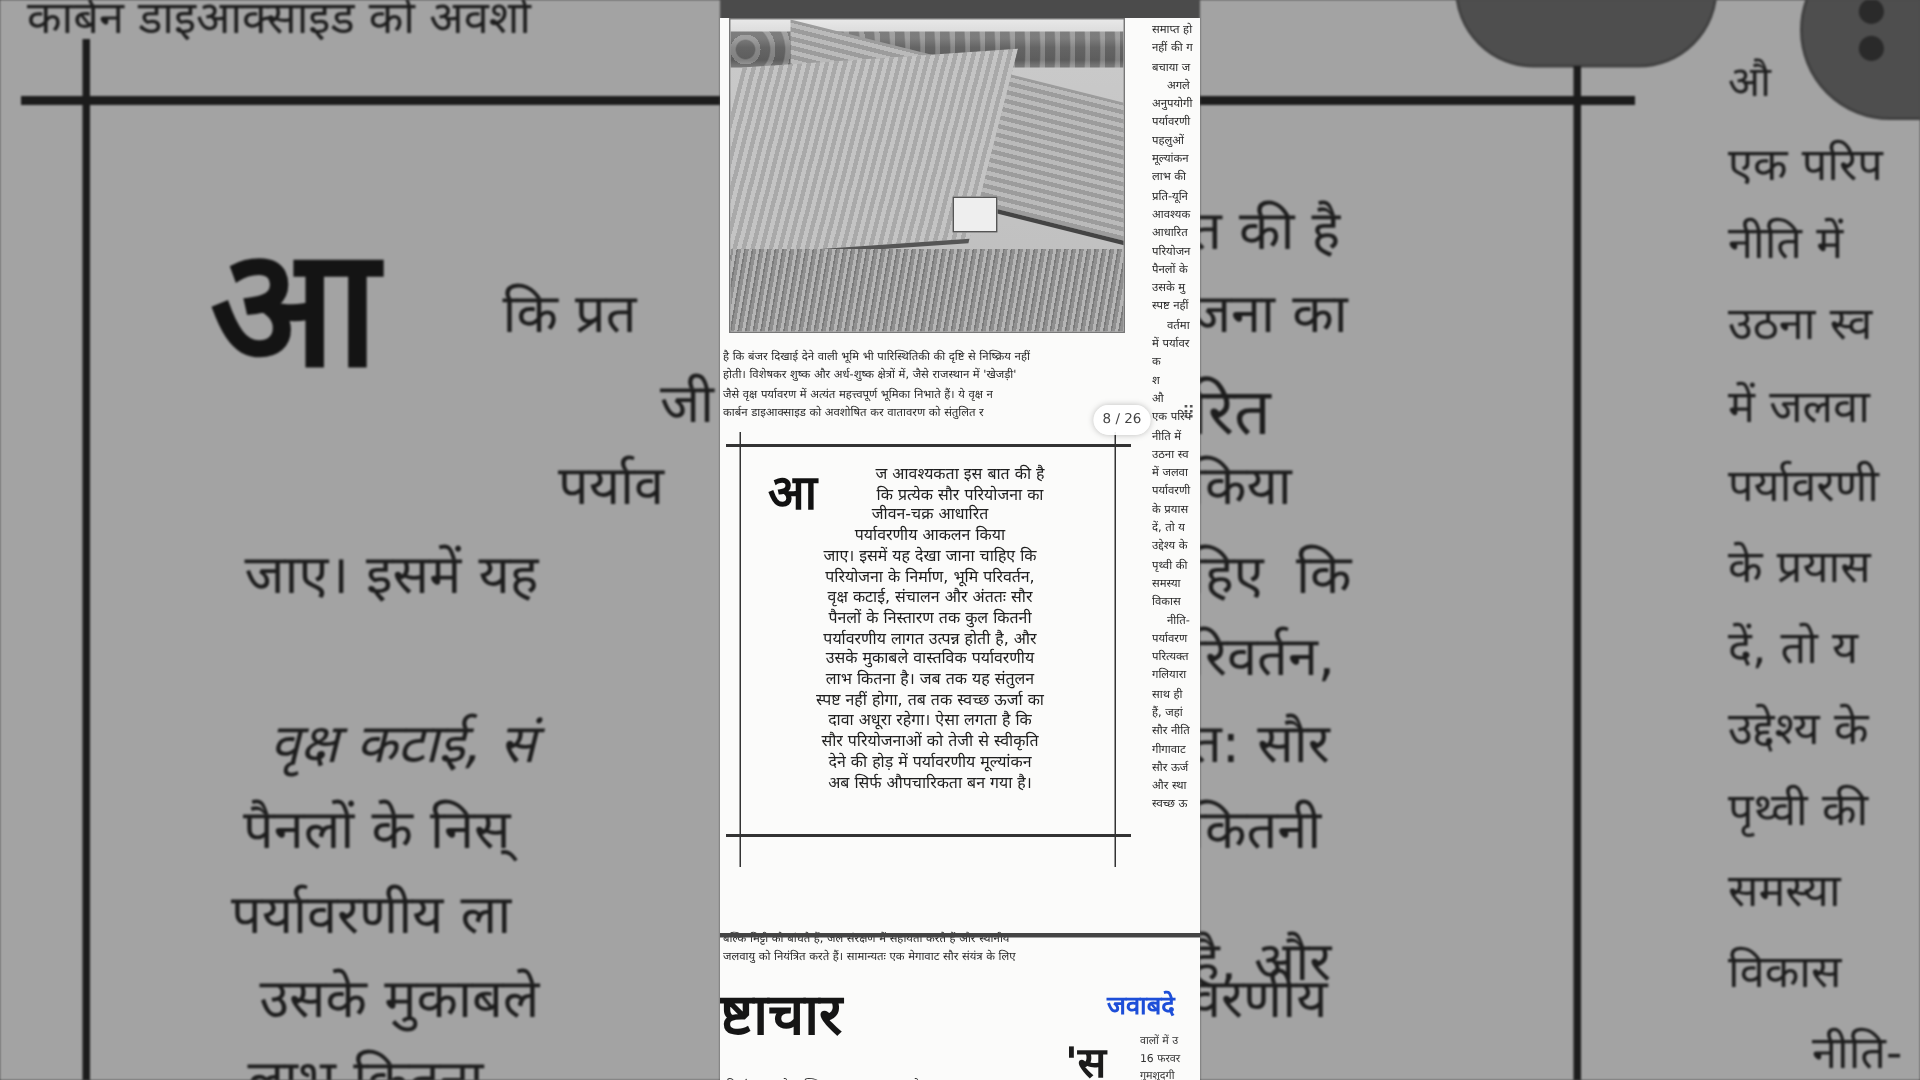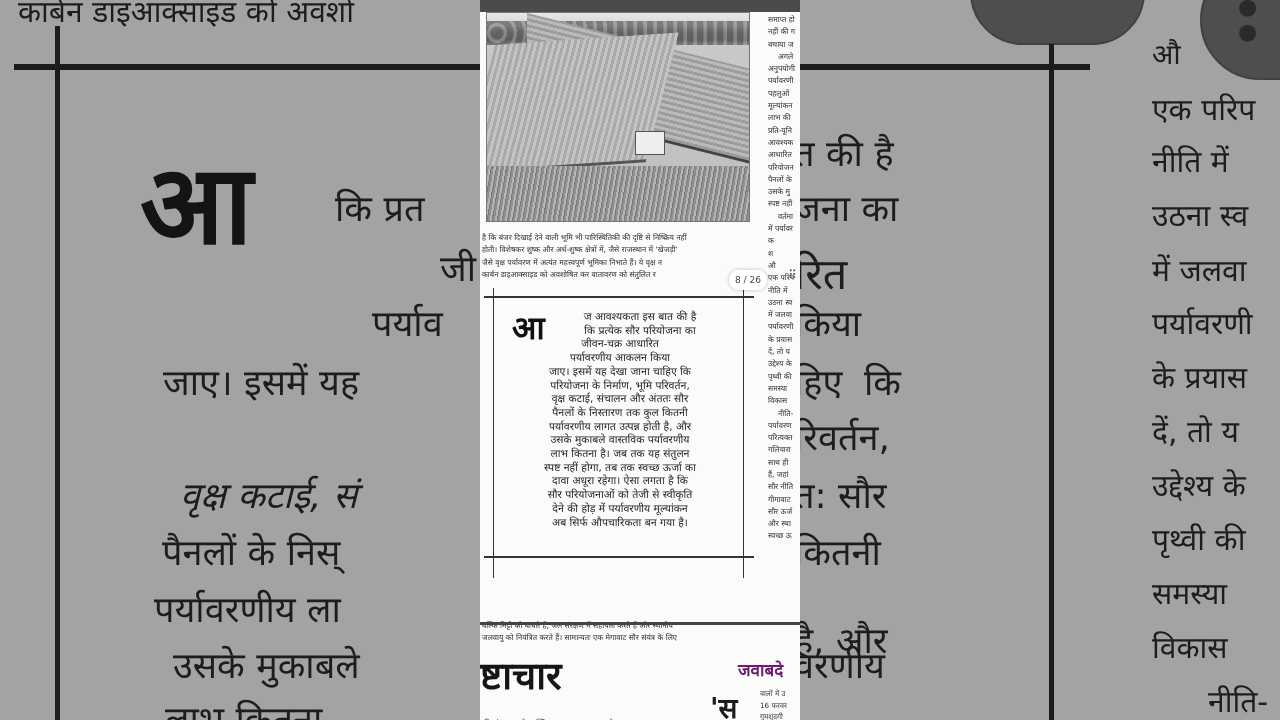--- a/index.html
+++ b/index.html
@@ -48,21 +48,21 @@
   .quote .line { display: block; white-space: nowrap; }
   .quote .line.first { padding-left: 40px; }
 
   .page-indicator { position: absolute; left: 249px; top: 258px; height: 20px; padding: 0 6px; border-radius: 10px;
            background: rgba(255,255,255,.92); box-shadow: 0 0 4px rgba(0,0,0,.25); font-family: "DejaVu Sans", sans-serif; font-size: 9px; line-height: 20px; color: #444; }
   .drag-handle { position: absolute; left: 308px; top: 259px; width: 12px; height: 16px; font-family: "DejaVu Sans", sans-serif; font-size: 12px; line-height: 8px; color: #555; letter-spacing: 0; }
 
   .bottom-rule { position: absolute; left: 0; top: 610px; width: 320px; height: 3px; background: #444; }
   .headline { position: absolute; left: 0; top: 642px; font-family: "DejaVu Sans", sans-serif; font-weight: bold; font-size: 38px; line-height: 44px; color: #151515; white-space: nowrap; }
   .headline-sub { position: absolute; left: 2px; top: 705px; font-family: "DejaVu Sans", sans-serif; font-size: 8.2px; color: #333; white-space: nowrap; }
-  .side-head { position: absolute; left: 258px; top: 646px; font-family: Liberation Sans, sans-serif; font-weight: bold; font-size: 17px; color: #701a75; white-space: nowrap; }
+  .side-head { position: absolute; left: 258px; top: 646px; font-family: Liberation Sans, sans-serif; font-weight: bold; font-size: 17px; color: #1d4ed8; white-space: nowrap; }
   .side-cap { position: absolute; left: 230px; top: 676px; font-family: "DejaVu Serif", serif; font-weight: bold; font-size: 28px; color: #1b1b1b; }
   .side-text { position: absolute; left: 280px; top: 676px; font-family: "DejaVu Sans", sans-serif; font-size: 7.2px; line-height: 11.5px; color: #333; white-space: nowrap; }
   .bottom-rule2 { position: absolute; left: 0; top: 716px; width: 320px; height: 2px; background: #555; }
 </style>
 </head>
 <body>
 
 <div class="bg bg-left">
   <div class="txt" style="left:18px;top:-10px;font-size:30px;">कार्बन डाइआक्साइड को अवशो</div>
   <div class="rule-h" style="left:14px;top:64px;width:466px;"></div>

